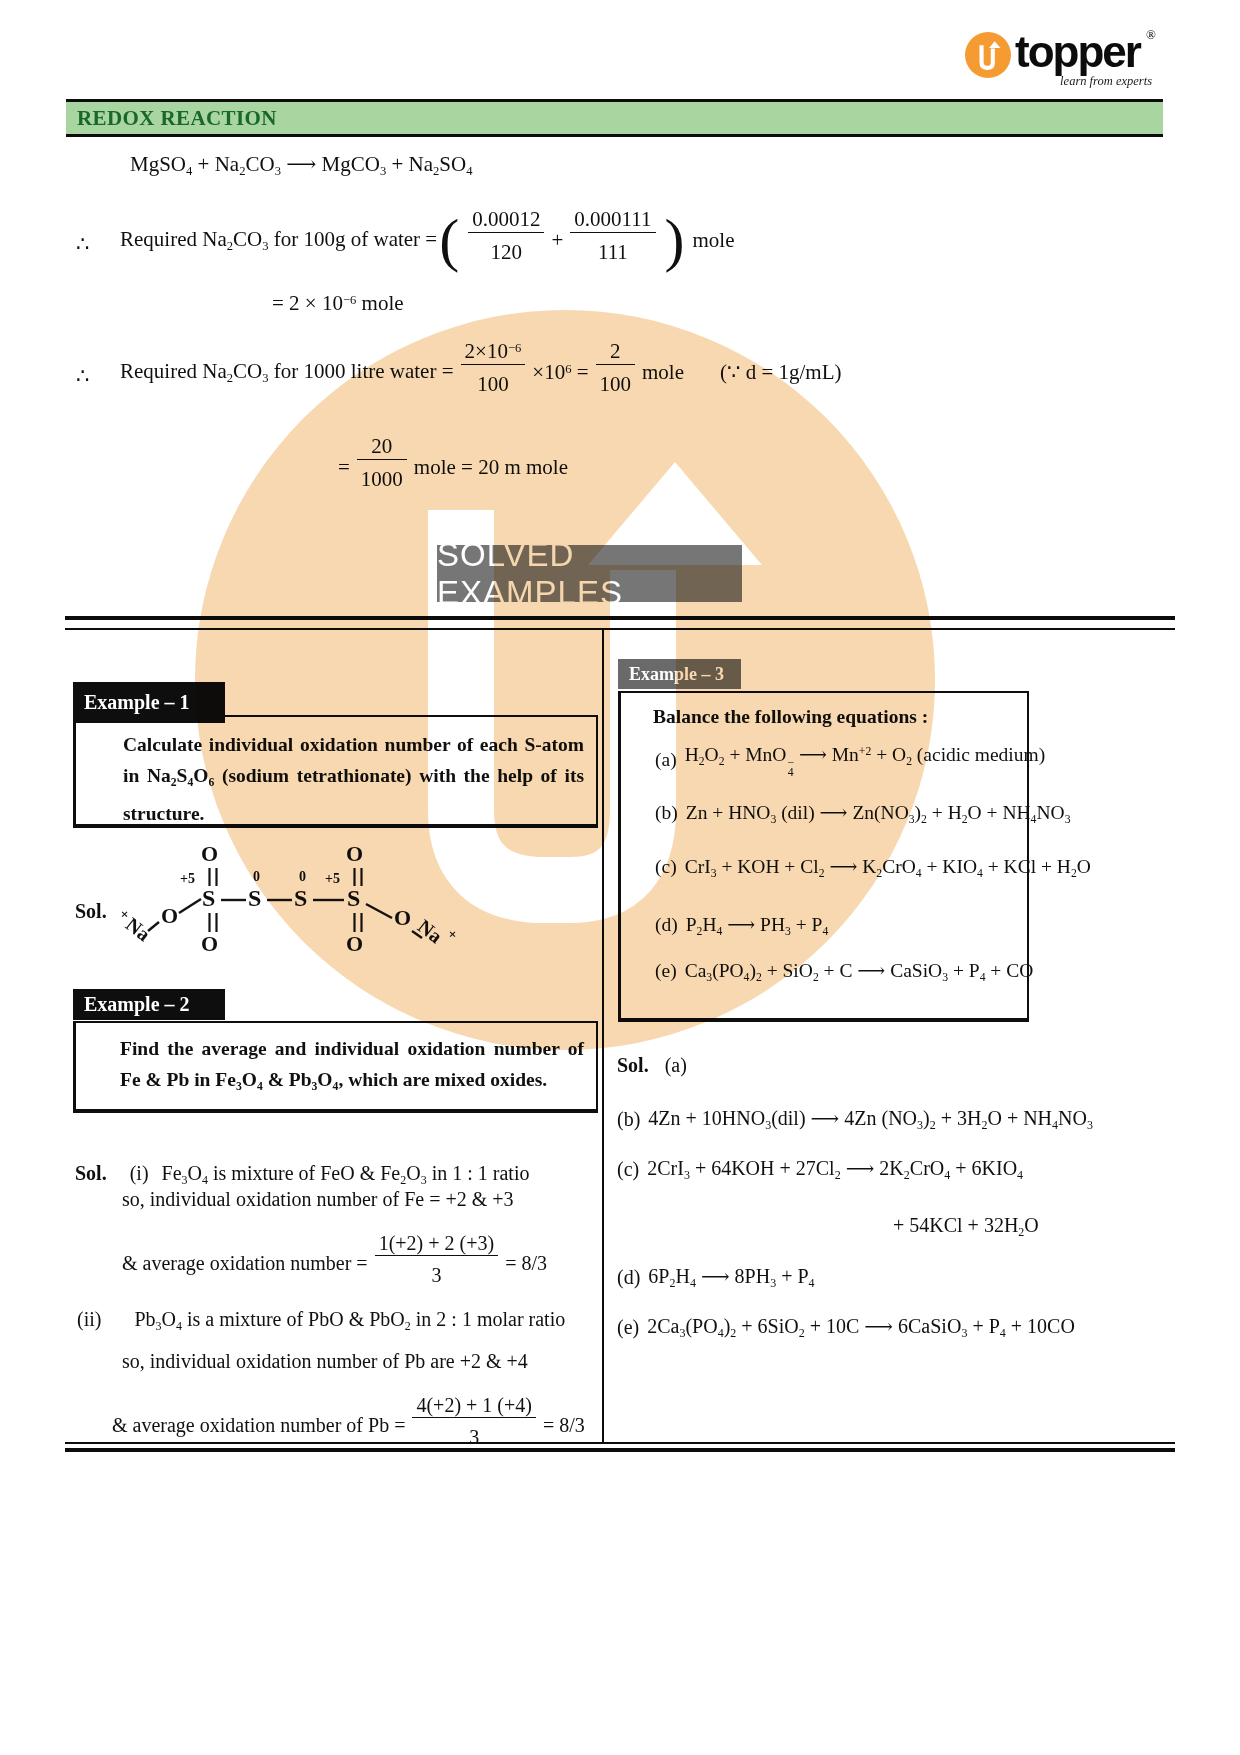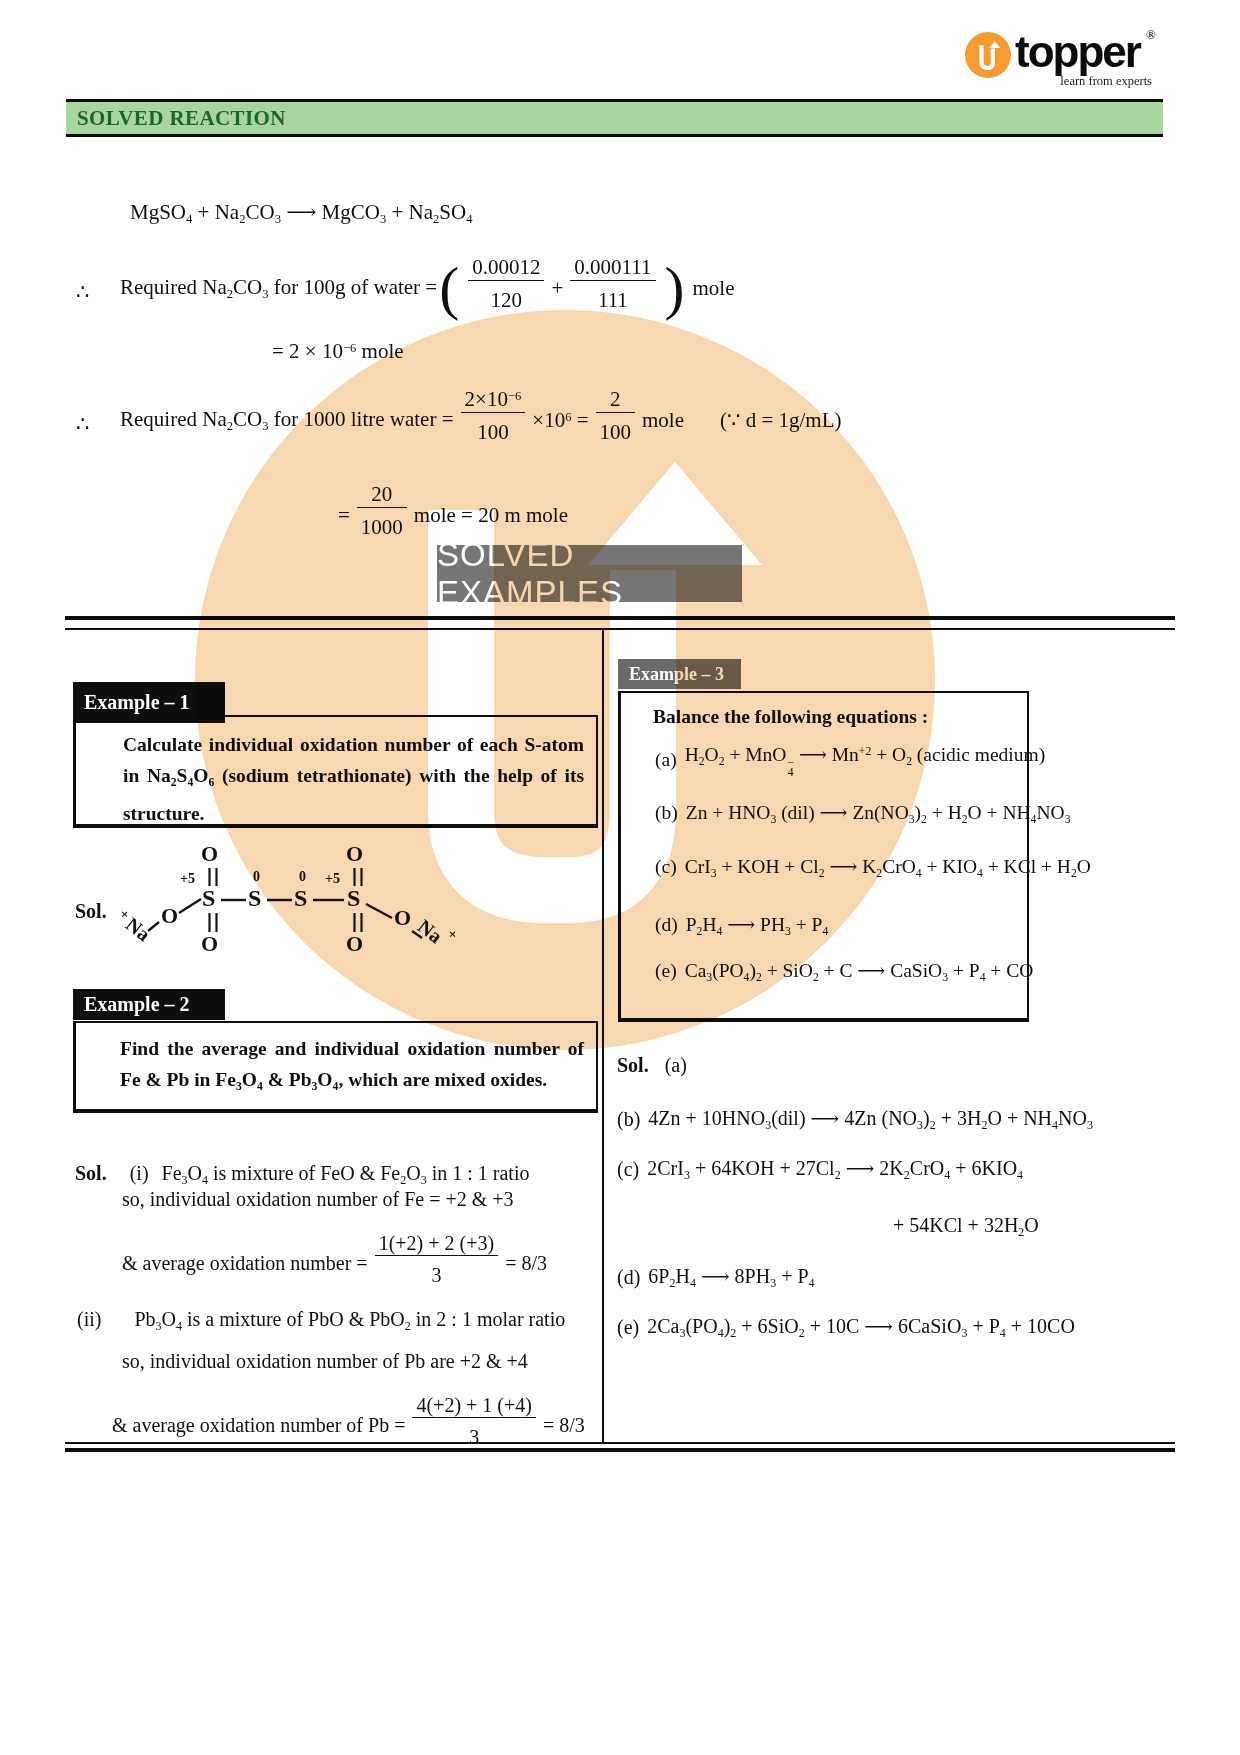--- a/index.html
+++ b/index.html
@@ -23,27 +23,27 @@
   .ex-label{background:#0e0e0e;color:#fff;font-weight:bold;display:flex;align-items:center;
             padding-left:11px;font-size:20px;}
   .qbox{border:2.5px solid #0e0e0e;border-left-width:3.5px;border-bottom-width:4px;
         font-weight:bold;text-align:justify;}
   .solved{left:437px;top:545px;width:305px;height:57px;background:rgba(10,10,10,.56);
           display:flex;align-items:center;justify-content:center;}
   .solved span{font-family:"Liberation Sans","DejaVu Sans",sans-serif;font-size:33px;
                color:#fdfdfd;letter-spacing:1px;}
   .hr{background:#0c0c0c;}
   .f20{font-size:20px;}
-  .f21{font-size:21px;margin-top:48px;}
+  .f21{font-size:21px;}
   .bold{font-weight:bold;}
   .wm{mix-blend-mode:multiply;pointer-events:none;z-index:40;}
   .logo-text{font-family:"Liberation Sans","DejaVu Sans",sans-serif;font-weight:bold;
              font-size:44px;letter-spacing:-2px;color:#0c0c0c;line-height:1;}
   .logo-reg{font-size:13px;color:#0c0c0c;}
-  .logo-tagline{font-size:12.5px;color:#1a1a1a;text-align:right;}
+  .logo-tagline{font-style:italic;font-size:12.5px;color:#1a1a1a;text-align:right;}
   .struct-atom{font-weight:bold;position:absolute;line-height:1;}
   .rot38{transform:rotate(38deg);}
   .rot45{transform:rotate(45deg);}
 </style>
 </head>
 <body>
 
 <div class="page">
 
   <div class="abs" style="left:965px;top:30px;width:220px;height:60px">
@@ -51,21 +51,21 @@
       <circle cx="50" cy="50" r="50" fill="#f59b31"></circle>
       <path d="M36,29 V66 Q36,78 47.5,78 L51,78 Q60.5,78 60.5,66 V36" fill="none" stroke="#ffffff" stroke-width="9"></path>
       <polygon points="52.5,35 77,35 64.5,20" fill="#ffffff"></polygon>
     </svg>
     <span class="abs logo-text" style="left:50px;top:0">topper</span>
     <span class="abs logo-reg" style="left:181px;top:-3px">®</span>
     <div class="abs logo-tagline" style="left:75px;top:44px;width:112px">learn from experts</div>
   </div>
 
   <div class="abs banner">
-    <span>SOLVED REACTION</span>
+    <span>REDOX REACTION</span>
   </div>
 
   <div class="abs f21" style="left:130px;top:152px">MgSO<sub>4</sub> + Na<sub>2</sub>CO<sub>3</sub> ⟶ MgCO<sub>3</sub> + Na<sub>2</sub>SO<sub>4</sub></div>
 
   <span class="abs f21" style="left:76px;top:232px">∴</span>
   <div class="abs row f21" style="left:120px;top:210px;height:60px">
     <span>Required Na<sub>2</sub>CO<sub>3</sub> for 100g of water =</span>
     <span class="bigparen">(</span>
     <span class="frac">
       <span class="fn">0.00012</span>

